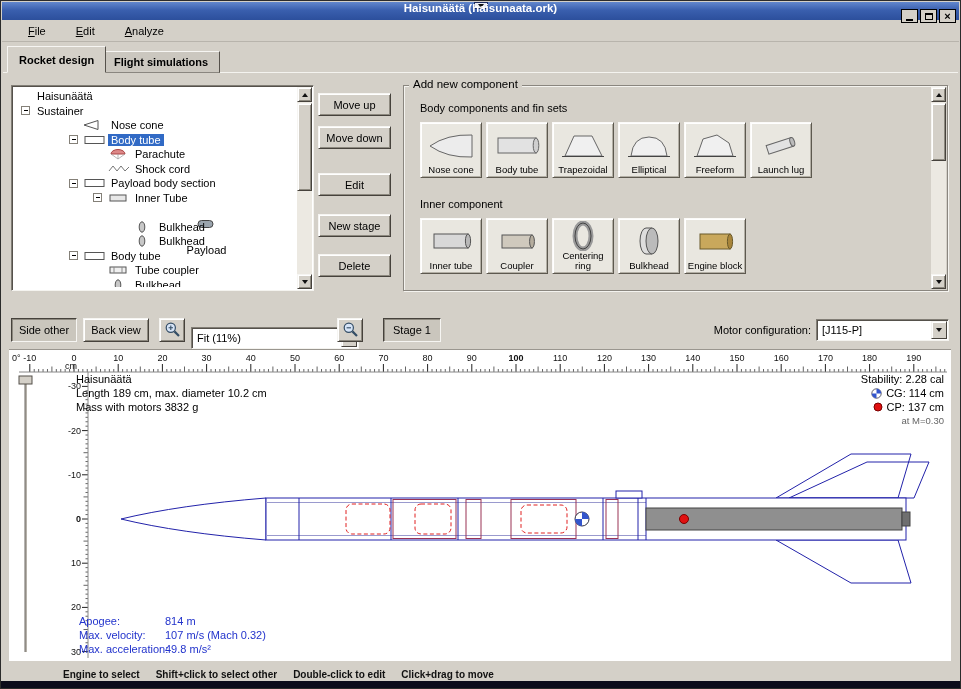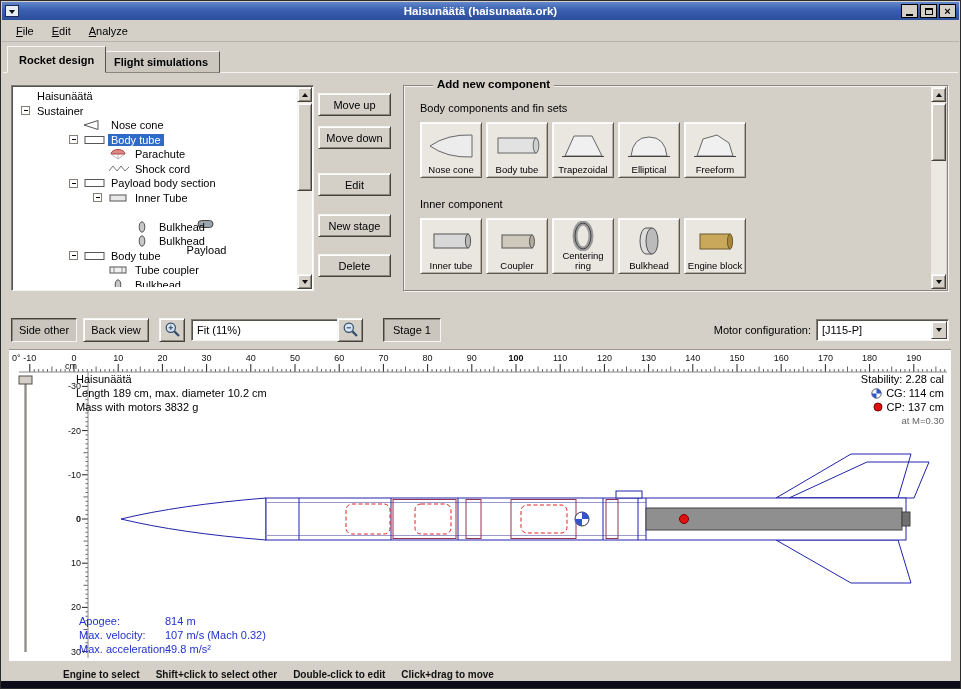--- a/index.html
+++ b/index.html
@@ -3,34 +3,34 @@
 <meta charset="utf-8">
 <style>
   * { margin:0; padding:0; box-sizing:border-box; }
   html,body { background:#9a9a9a; }
   body { font-family:"Liberation Sans", sans-serif; font-size:11px; color:#000; }
   .window { position:relative; width:961px; height:689px; background:#d4d0c8; border:1px solid #2b2b2b; overflow:hidden; }
 
   
   .titlebar { position:absolute; left:1px; top:1px; right:1px; height:18px;
     background:linear-gradient(180deg,#6287cd 0%,#3a5fae 45%,#2c4f9c 100%);
-    display:flex; align-items:center; padding:0 3px; }
+    display:flex; align-items:center; padding:0 3px;flex-direction:column; }
   .title-icon { width:14px; height:12px; background:#e8ecf5; border:1px solid #1c2a5e; display:flex; align-items:center; justify-content:center; }
   .title-icon .tri-down { margin-top:1px; }
   .title-text { position:absolute; left:0; right:0; text-align:center; color:#fff; font-weight:bold; font-size:11.5px; pointer-events:none; }
   .win-buttons { margin-left:auto; display:flex; gap:2px; z-index:2; }
   .winbtn { width:17px; height:14px; background:#d4d0c8; border:1px solid #000; display:flex; align-items:center; justify-content:center; font-size:10px; line-height:10px; }
   .glyph-min { width:7px; height:2px; background:#000; margin-top:7px; }
   .glyph-max { width:8px; height:7px; border:1px solid #000; border-top-width:2px; }
   .glyph-close { font-size:11px; font-weight:bold; }
 
   
   .menubar { position:absolute; left:1px; top:19px; right:1px; height:22px; display:flex; align-items:center; padding-left:6px; gap:2px;
     border-bottom:1px solid #b8b4ac; }
-  .menu-item { padding:2px 8px; }
+  .menu-item { padding:2px 8px;margin-left:12px; }
   .menu-item u { text-decoration:underline; }
 
   
   .tabline { position:absolute; left:2px; right:2px; top:71px; height:1px; background:#f4f3ef; z-index:0; }
   .tab { position:absolute; padding:0 11px; background:#d4d0c8; border:1px solid; border-color:#f6f5f2 #55514b #d4d0c8 #f6f5f2;font-weight:bold; }
   .tab.active { left:6px; top:45px; height:27px; line-height:26px; z-index:2; }
   .tab.inactive { left:101px; top:50px; height:22px; line-height:21px; background:#cbc7bf; border-bottom-color:#8a867f; z-index:1; }
 
   
   .btn3d { background:#d4d0c8; border:1px solid; border-color:#f6f5f2 #46423c #46423c #f6f5f2;
@@ -57,21 +57,21 @@
   .tri-up { width:0; height:0; border-left:3.5px solid transparent; border-right:3.5px solid transparent; border-bottom:4px solid #111; }
   .tri-down { width:0; height:0; border-left:3.5px solid transparent; border-right:3.5px solid transparent; border-top:4px solid #111; }
 
   
   .action-col { position:absolute; left:317px; top:84px; width:73px; height:206px; }
   .action-col .btn3d { position:absolute; left:0; width:73px; height:23px; }
 
   
   .groupbox { position:absolute; left:402px; top:84px; width:545px; height:206px;
     border:1px solid #8a867f; box-shadow:inset 1px 1px 0 #f4f3ef, 1px 1px 0 #f4f3ef; }
-  .group-title { position:absolute; top:-8px; left:5px; background:#d4d0c8; padding:0 4px; font-weight:bold; font-size:11.5px;margin-left:24px; }
+  .group-title { position:absolute; top:-8px; left:5px; background:#d4d0c8; padding:0 4px; font-weight:normal; font-size:11.5px; }
   .pal-label { position:absolute; font-size:11px;text-align:center; }
   .pal-row { position:absolute; display:flex; gap:4px; }
   .pal-btn { width:62px; height:56px; background:#e9e7e0; border:1px solid; border-color:#fbfaf8 #5d594f #5d594f #fbfaf8;
     box-shadow:inset 1px 1px 0 #fff, inset -1px -1px 0 #b3afa5; display:flex; flex-direction:column; align-items:center; justify-content:flex-end; padding:2px 1px 2px; cursor:pointer; }
   .pal-icon { flex:1; display:flex; align-items:center; justify-content:center; }
   .pal-text { font-size:9.5px; line-height:10px; text-align:center; }
 
   
   .toolbtn { position:absolute; height:24px; font-size:11px; }
   .iconbtn { position:absolute; width:26px; height:24px; }
@@ -324,20 +324,31 @@
           </button>
           <button class="pal-btn">
             <span class="pal-icon">
               <svg width="48" height="30" viewBox="0 0 48 30">
                 <path d="M6 26 L12 9 L26 5 L38 13 L42 26 Z" fill="#f0f0f0" stroke="#666"></path>
                 <line x1="3" y1="26.5" x2="45" y2="26.5" stroke="#444"></line>
               </svg>
             </span>
             <span class="pal-text">Freeform</span>
           </button>
+          <button class="pal-btn">
+            <span class="pal-icon">
+              <svg width="48" height="30" viewBox="0 0 48 30">
+                <g transform="rotate(-18 24 16)">
+                  <rect x="10" y="11" width="26" height="9" fill="#e2e2e2" stroke="#666"></rect>
+                  <ellipse cx="36" cy="15.5" rx="2.2" ry="4.5" fill="#bbb" stroke="#666"></ellipse>
+                </g>
+              </svg>
+            </span>
+            <span class="pal-text">Launch lug</span>
+          </button>
         </div>
         <div class="pal-label" style="left: 16px; top: 112px;">Inner component</div>
         <div class="pal-row" style="left: 16px; top: 132px;">
           <button class="pal-btn">
             <span class="pal-icon">
               <svg width="48" height="30" viewBox="0 0 48 30">
                 <rect x="7" y="8" width="34" height="14" fill="#d8d8d8" stroke="#555"></rect>
                 <ellipse cx="41" cy="15" rx="2.6" ry="7" fill="#b8b8b8" stroke="#555"></ellipse>
               </svg>
             </span>
@@ -394,21 +405,21 @@
 
   <div class="btn3d toolbtn pressed" style="left:10px; top:317px; width:66px;">Side other</div>
   <div class="btn3d toolbtn" style="left:82px; top:317px; width:66px;">Back view</div>
   <div class="btn3d iconbtn" style="left:158px; top:317px;" id="zoomin">
       <span><svg width="17" height="17" viewBox="0 0 17 17">
           <circle cx="6.8" cy="6.8" r="4.6" fill="#d6e4f7" stroke="#334d66" stroke-width="1.2"></circle>
           <line x1="10.4" y1="10.4" x2="15" y2="15" stroke="#334d66" stroke-width="2.2"></line>
           <path d="M6.8 4.6 L6.8 9 M4.6 6.8 L9 6.8" stroke="#334d66" stroke-width="1.1" fill="none"></path>
         </svg></span>
     </div>
-  <div class="combo" style="left:190px; top:318px; width:168px;">
+  <div class="combo" style="left:190px; top:326px; width:168px;">
     <span class="combo-text">Fit (11%)</span>
     <span class="combo-btn">
         <span class="tri-down"></span>
       </span>
   </div>
   <div class="btn3d iconbtn" style="left:336px; top:317px;" id="zoomout">
       <span><svg width="17" height="17" viewBox="0 0 17 17">
           <circle cx="6.8" cy="6.8" r="4.6" fill="#d6e4f7" stroke="#334d66" stroke-width="1.2"></circle>
           <line x1="10.4" y1="10.4" x2="15" y2="15" stroke="#334d66" stroke-width="2.2"></line>
           <path d="M4.6 6.8 L9 6.8" stroke="#334d66" stroke-width="1.1" fill="none"></path>

